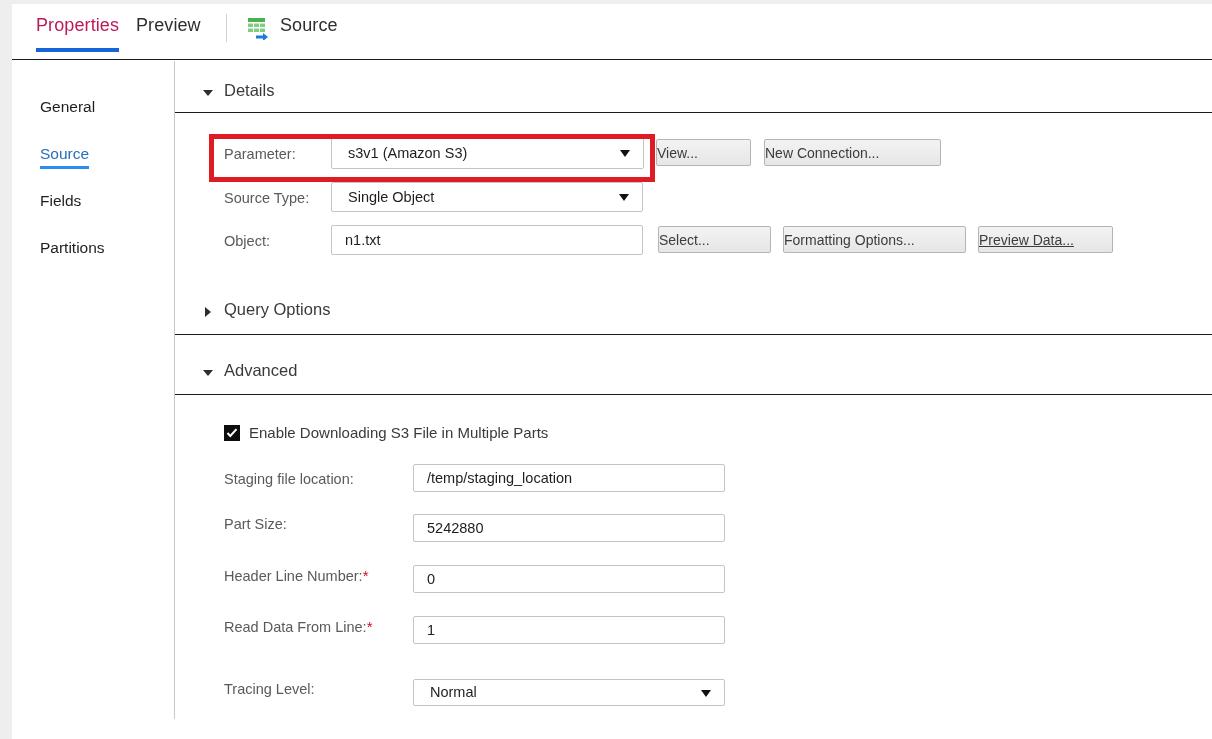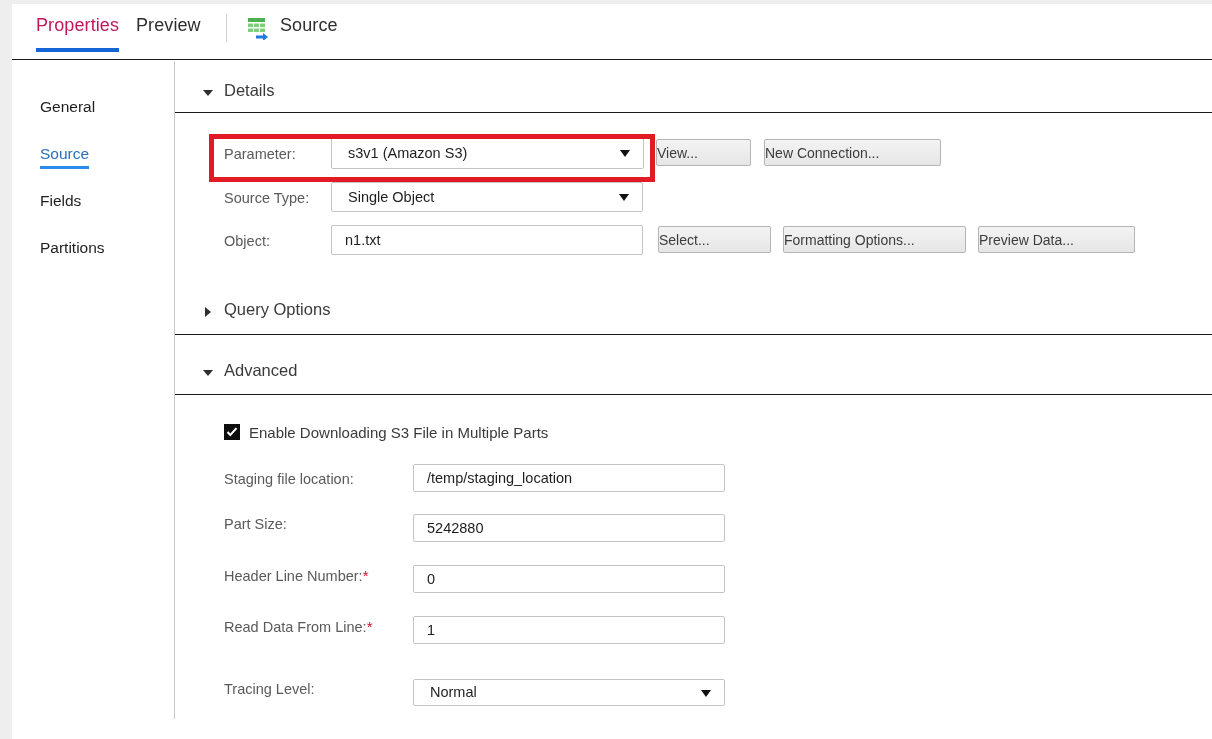--- a/index.html
+++ b/index.html
@@ -216,21 +216,21 @@
     cursor: pointer;
     font-family: "Liberation Sans", sans-serif;
   }
 
   
   .cbrow {
     position: absolute;
     left: 49px;
     top: 363px;
     display: flex;
-    align-items: flex-start;
+    align-items: flex-end;
   }
   .checkbox {
     width: 14px;
     height: 14px;
     background: #0d0d0d;
     border: 1px solid #0d0d0d;
     position: relative;
     flex: 0 0 auto;
     cursor: pointer;
   }
@@ -336,21 +336,21 @@
     <div class="flabel" style="left:49px; top:172px;">Object:</div>
     <div class="field" style="left:156px; top:164px; width:312px; height:30px;">
       <span>n1.txt</span>
     </div>
     <div class="btn" style="left:483px; top:165px; width:113px;">
       <span>Select...</span>
     </div>
     <div class="btn" style="left:608px; top:165px; width:183px;">
       <span>Formatting Options...</span>
     </div>
-    <div class="btn" style="left:803px; top:165px; width:157px;">
+    <div class="btn" style="left:803px; top:165px; width:135px;text-decoration:underline;">
       <span>Preview Data...</span>
     </div>
 
     <div class="section-header" style="left:28px; top:241px;">
       <span class="caret right"></span>
       <span class="section-label">Query Options</span>
     </div>
     <div class="hrule" style="top:273px; width:1037px;"></div>
 
     <div class="section-header" style="left:28px; top:302px;">

